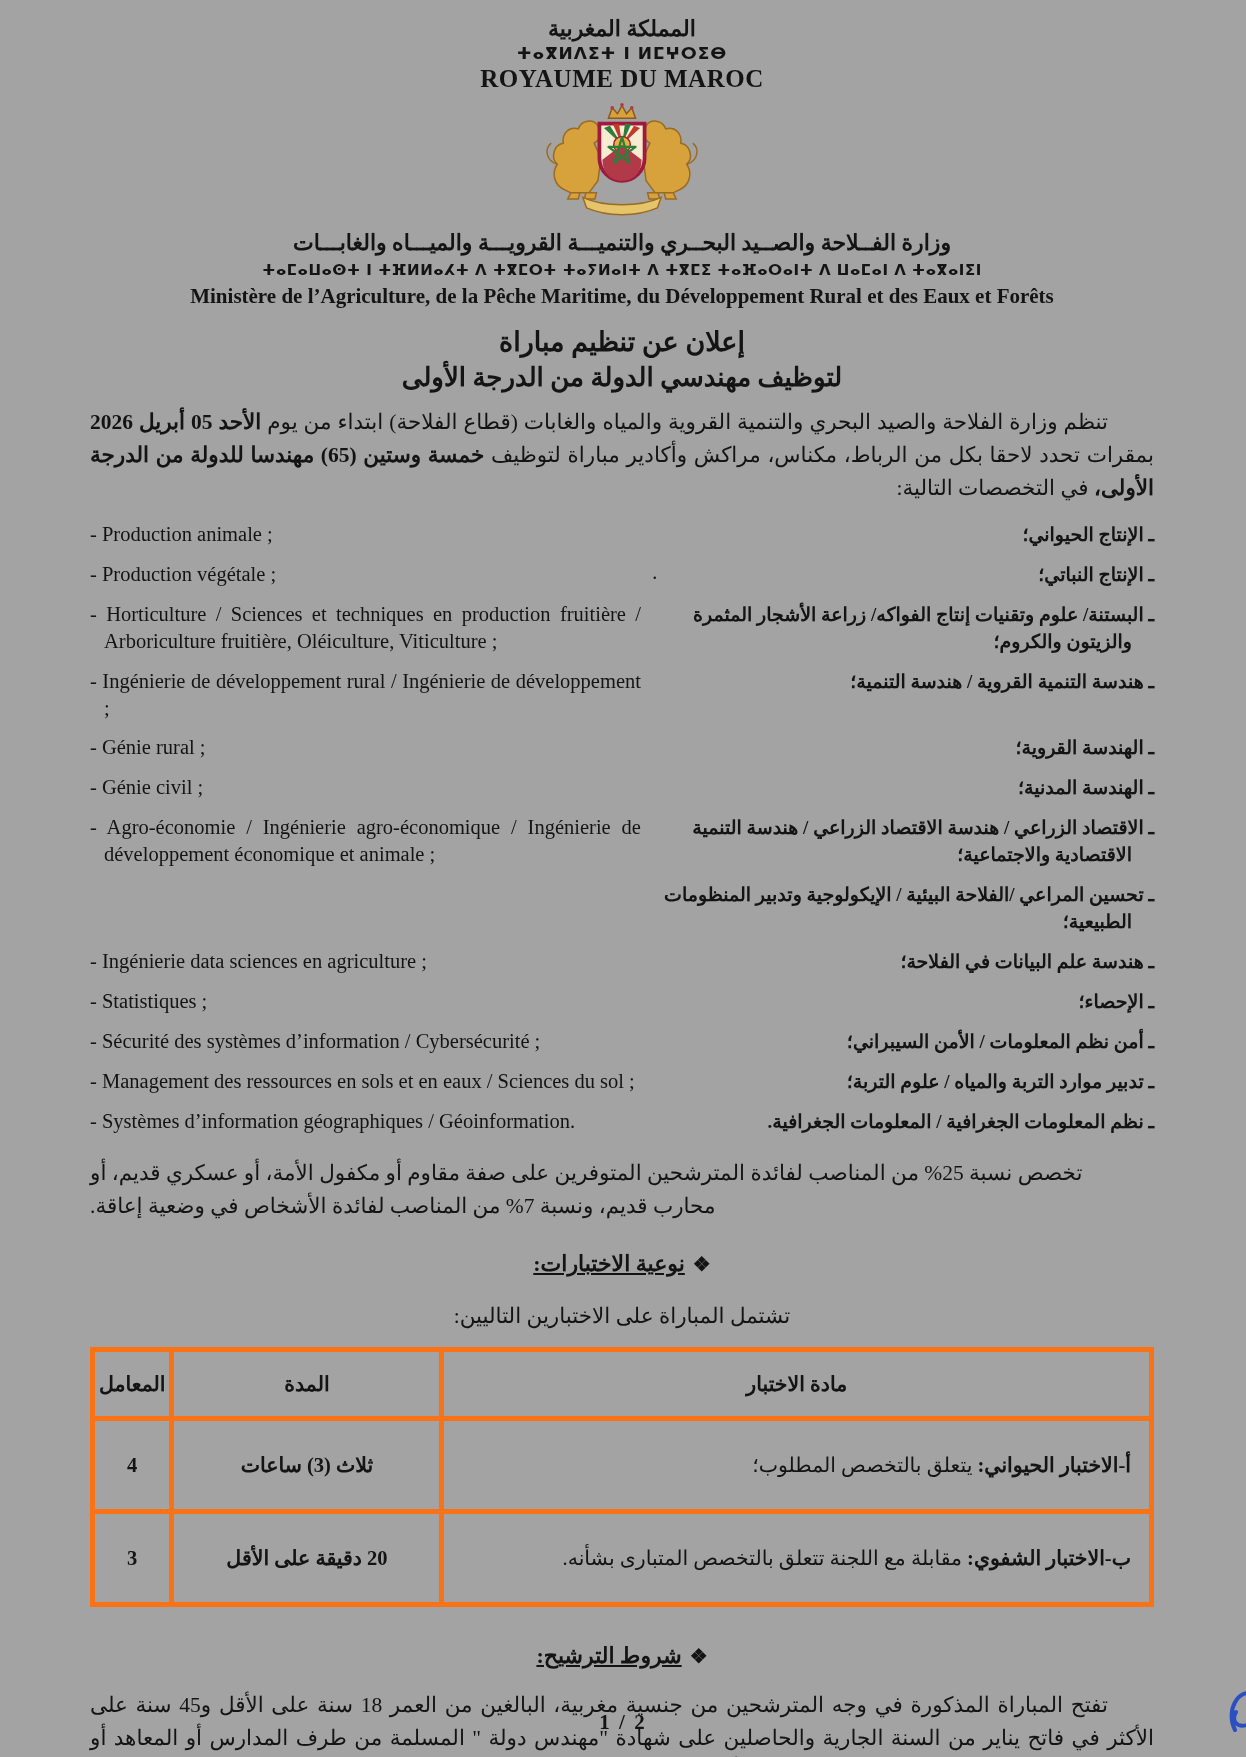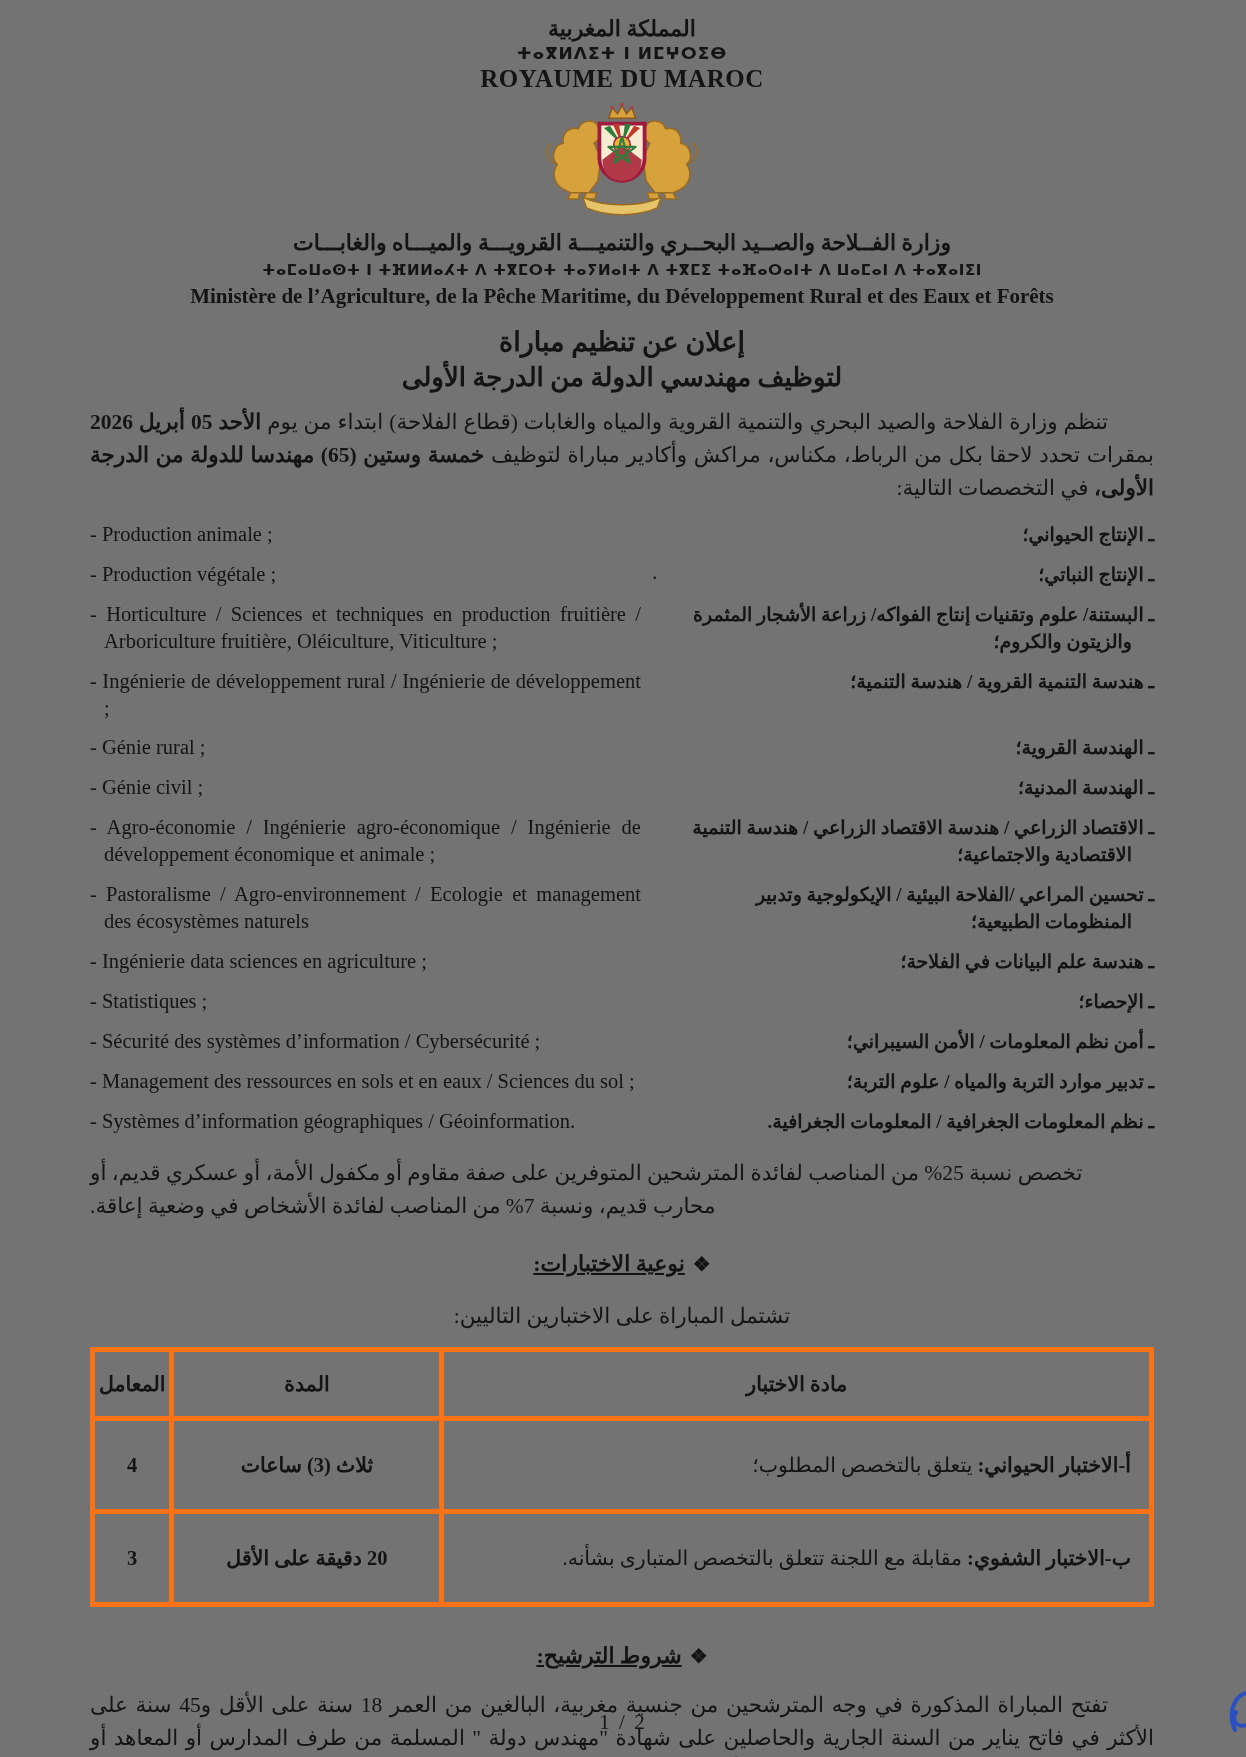--- a/index.html
+++ b/index.html
@@ -1,20 +1,20 @@
 <!DOCTYPE html>
 <html lang="fr"><head>
 <meta charset="utf-8">
 <style>
   html,body{margin:0;padding:0;background:#888;}
   .page{
     position:relative;
     width:1246px;height:1757px;
     margin:0 auto;
-    background:#737373;
+    background:#a3a3a3;
     color:#141414;
     font-family:"Liberation Serif","DejaVu Serif",serif;
     overflow:hidden;
     box-sizing:border-box;
     padding:16px 92px 0 90px;
   }
   .center{text-align:center;}
   .ar{direction:rtl;}
   
   .kingdom-ar{font-size:22px;font-weight:bold;line-height:26px;}
@@ -48,21 +48,21 @@
   table.exams th,table.exams td{border:5px solid #f97316;font-size:20.5px;vertical-align:middle;}
   table.exams th{font-weight:bold;height:62px;text-align:center;}
   table.exams td{height:76px;}
   td.cell-subject{text-align:right;padding:6px 18px;line-height:30px;}
   td.cell-duration,th.col-duration{text-align:center;}
   td.cell-duration{font-weight:bold;}
   td.cell-coef{text-align:center;font-weight:bold;font-size:21px;}
   col.c-subject{width:67%;} col.c-duration{width:25.5%;} col.c-coef{width:7.5%;}
   
   .footer{position:absolute;left:0;right:0;bottom:22px;text-align:center;}
-  .page-num{font-size:21px;font-weight:normal;letter-spacing:2px;}
+  .page-num{font-size:21px;font-weight:bold;letter-spacing:2px;}
   .signature{position:absolute;left:618px;bottom:-16px;pointer-events:none;}
 </style>
 </head>
 <body>
 
 <div class="page">
 
   <header class="center">
     <div class="kingdom-ar ar">المملكة المغربية</div>
     <div class="tifinagh">ⵜⴰⴳⵍⴷⵉⵜ ⵏ ⵍⵎⵖⵔⵉⴱ</div>
@@ -149,21 +149,20 @@
       <div class="spec-fr">- Génie civil ;</div>
       <div class="spec-mid"></div>
       <div class="spec-ar">ـ الهندسة المدنية؛</div>
     </div>
       <div class="spec-row">
       <div class="spec-fr">- Agro-économie / Ingénierie agro-économique / Ingénierie de développement économique et animale ;</div>
       <div class="spec-mid"></div>
       <div class="spec-ar">ـ الاقتصاد الزراعي / هندسة الاقتصاد الزراعي / هندسة التنمية الاقتصادية والاجتماعية؛</div>
     </div>
       <div class="spec-row">
-      <div class="spec-fr">- Pastoralisme / Agro-environnement / Ecologie et management des écosystèmes naturels</div>
       <div class="spec-mid"></div>
       <div class="spec-ar">ـ تحسين المراعي /الفلاحة البيئية / الإيكولوجية وتدبير المنظومات الطبيعية؛</div>
     </div>
       <div class="spec-row">
       <div class="spec-fr">- Ingénierie data sciences en agriculture ;</div>
       <div class="spec-mid"></div>
       <div class="spec-ar">ـ هندسة علم البيانات في الفلاحة؛</div>
     </div>
       <div class="spec-row">
       <div class="spec-fr">- Statistiques ;</div>

